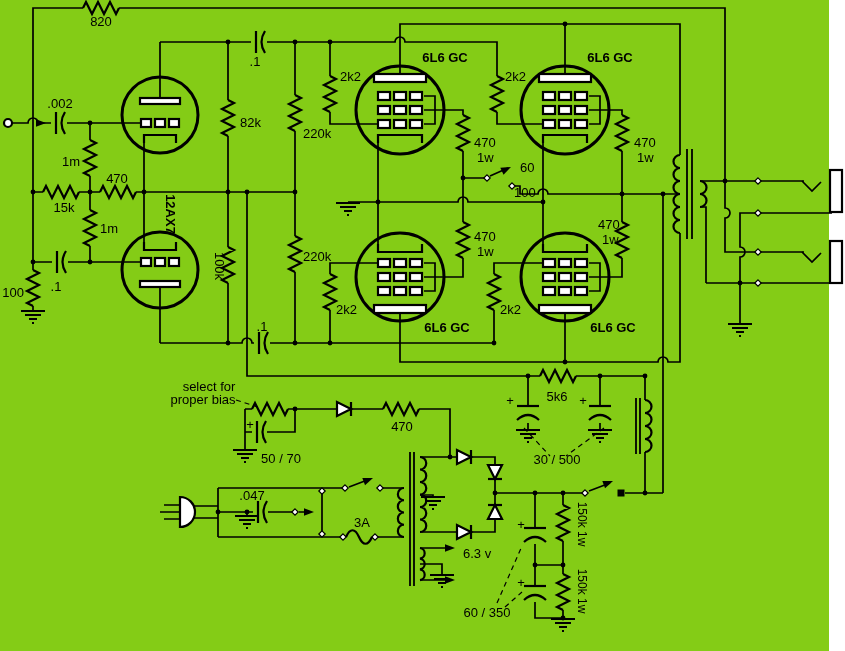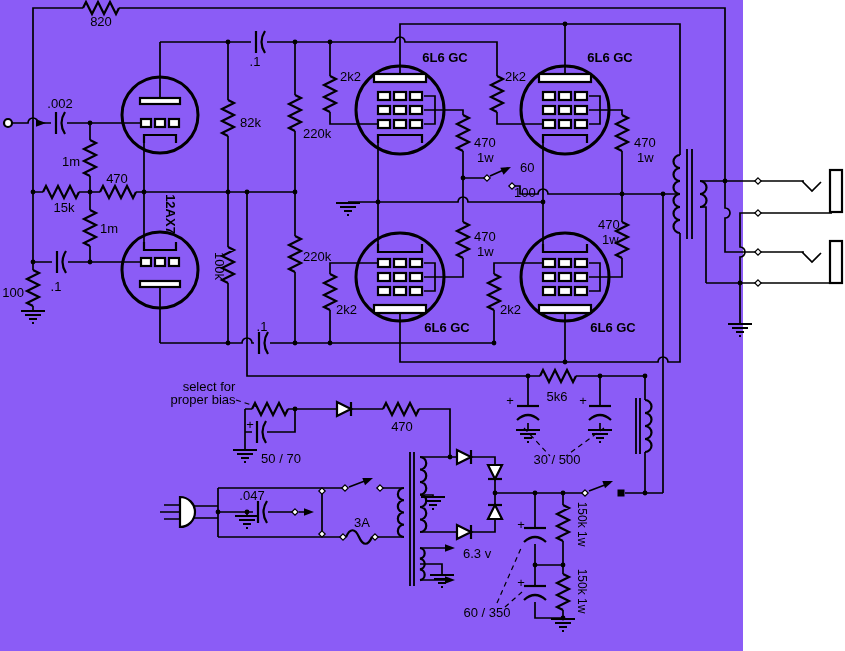--- a/index.html
+++ b/index.html
@@ -1,17 +1,17 @@
 <!DOCTYPE html>
 <html><head>
 <meta charset="utf-8">
 <style>
   html,body{margin:0;padding:0;background:#fff;}
   body{font-family:"Liberation Sans",sans-serif;}
-  #stage{width:743px;height:651px;position:relative;background:#8b5cf6;text-decoration:underline;}
+  #stage{width:829px;height:651px;position:relative;background:#84cc16;text-decoration:underline;}
   svg{display:block;}
   .wire{stroke:#000;stroke-width:1.7;fill:none;}
   .comp{stroke:#000;stroke-width:2.2;fill:none;}
   .tube{stroke:#000;stroke-width:3;fill:none;}
   .whitefill{fill:#fff;}
   .dot{fill:#000;stroke:none;}
   .dia{fill:#fff;stroke:#000;stroke-width:1.2;}
   .arr{fill:#000;stroke:none;}
   .dash{stroke:#000;stroke-width:1.2;fill:none;stroke-dasharray:5 4;}
   text{fill:#000;font-family:"Liberation Sans",sans-serif;font-size:13px;}

